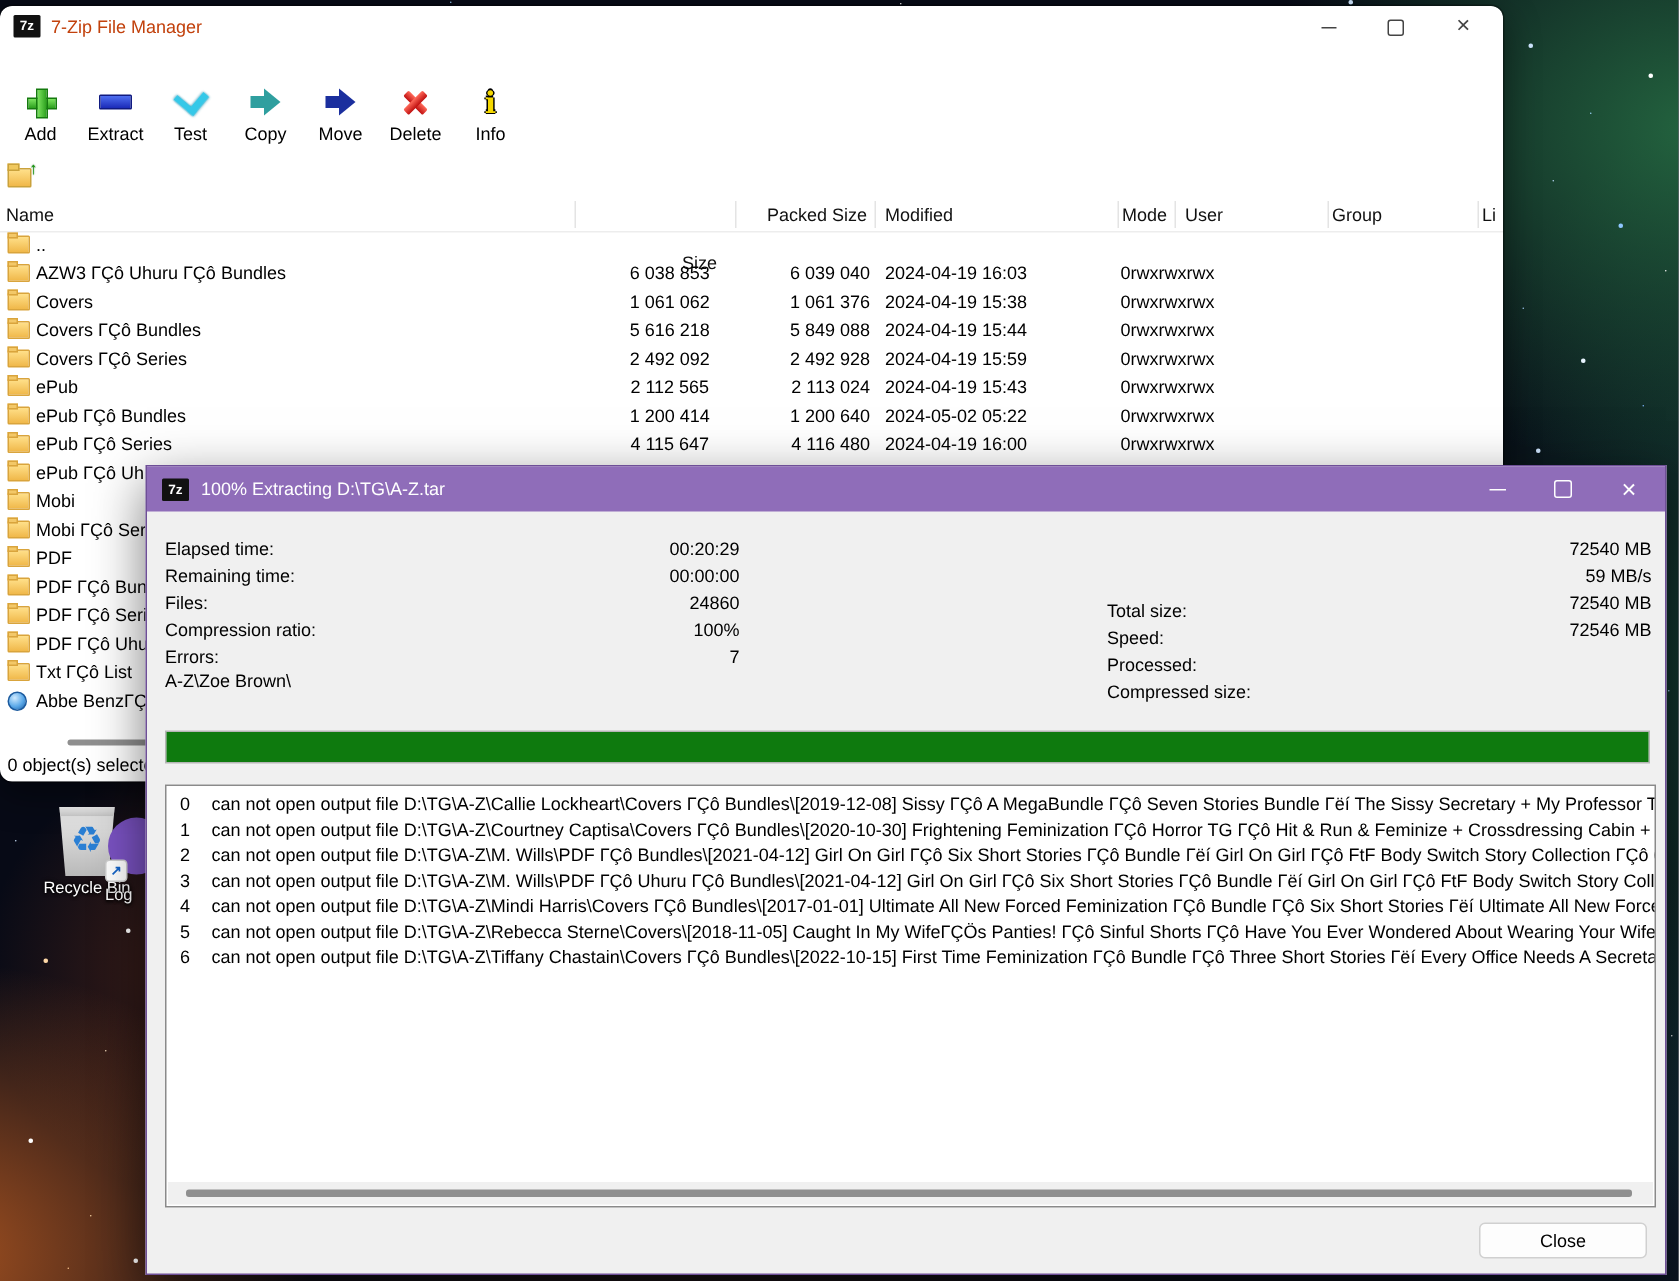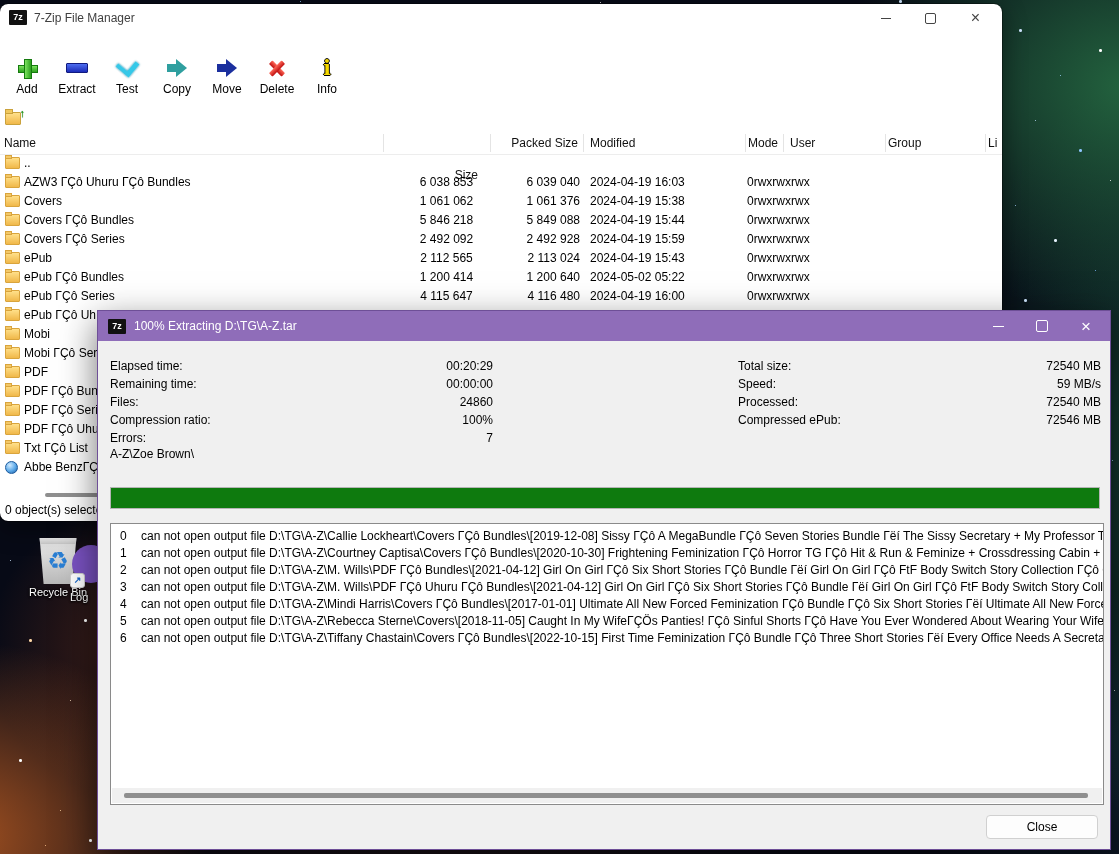--- a/index.html
+++ b/index.html
@@ -41,21 +41,21 @@
     background:linear-gradient(180deg,#f8f8f8,#cccccc);}
   .log-circle{width:38px;height:38px;border-radius:50%;background:#7a52c2;position:absolute;left:12px;top:6px;}
   .log-badge{position:absolute;left:10px;top:34px;width:13px;height:13px;background:#fff;
     border-radius:3px;border:1px solid #cfcfcf;color:#1464c8;font-size:9px;line-height:13px;font-weight:bold;}
   
   .win{position:absolute;left:0;top:4px;width:1002px;height:517px;background:#fff;
     border-radius:8px;box-shadow:0 8px 24px rgba(0,0,0,.45);z-index:2;outline:1px solid rgba(0,0,0,.35);}
   .tb{position:absolute;left:0;top:0;right:0;height:28px;}
   .ic7z{position:absolute;left:9px;top:6px;width:18px;height:15px;background:#111;color:#fff;
     font-weight:bold;font-size:9px;line-height:15px;text-align:center;letter-spacing:0;border-radius:1px;}
-  .wtitle{position:absolute;left:34px;top:7px;color:#404040;}
+  .wtitle{position:absolute;left:34px;top:7px;color:#c2410c;}
   .caps{position:absolute;right:4px;top:0;display:flex;}
   .cap{width:45px;height:28px;display:flex;align-items:center;justify-content:center;color:#444;}
   .g-min::before{content:"";width:10px;height:1px;background:#444;display:block;}
   .g-max::before{content:"";width:9px;height:9px;border:1px solid #444;border-radius:2px;display:block;}
   .g-close::before{content:"\00d7";font-size:16px;line-height:1;}
   .menubar{position:absolute;left:0;top:28px;height:21px;display:flex;align-items:center;padding-left:8px;gap:0;}
   .mi{padding:2px 9px;}
   .toolbar{position:absolute;left:0;top:49px;height:52px;right:0;display:flex;align-items:flex-start;padding-left:2px;}
   .tbtn{min-width:40px;padding:2px 5px 0 5px;text-align:center;}
   .tico{height:26px;display:flex;align-items:center;justify-content:center;}
@@ -125,21 +125,21 @@
   .dtb{position:absolute;left:0;top:0;right:0;height:30px;background:#8f6db9;}
   .dtb .ic7z{left:10px;top:8px;}
   .dtitle{position:absolute;left:36px;top:8px;color:#fff;}
   .dcaps{position:absolute;right:2px;top:0;display:flex;}
   .dcap{width:44px;height:30px;display:flex;align-items:center;justify-content:center;color:#fff;}
   .dg-min::before{content:"";width:11px;height:1px;background:#fff;display:block;}
   .dg-max::before{content:"";width:10px;height:10px;border:1px solid #fff;border-radius:2px;display:block;}
   .dg-close::before{content:"\00d7";font-size:17px;line-height:1;}
   .dl{position:absolute;left:12px;}
   .dv{position:absolute;left:200px;width:195px;text-align:right;}
-  .drl{position:absolute;left:640px;}
+  .drl{position:absolute;left:640px;margin-top:41px;}
   .drv{position:absolute;left:800px;width:203px;text-align:right;}
   .pathline{position:absolute;left:12px;white-space:nowrap;max-width:990px;overflow:hidden;}
   .pbar{position:absolute;left:12px;top:176px;width:990px;height:22px;border:1px solid #b5b5b5;background:#e6e6e6;box-sizing:border-box;}
   .pfill{height:100%;width:100%;background:#0e7a0e;}
   .errbox{position:absolute;left:12px;top:212px;width:994px;height:282px;background:#fff;
     border:1px solid #8a8a8a;box-sizing:border-box;overflow:hidden;}
   .erow{position:relative;height:17px;white-space:nowrap;}
   .eno{position:absolute;left:9px;top:2px;}
   .etxt{position:absolute;left:30px;top:2px;white-space:nowrap;}
   .escroll{position:absolute;left:1px;right:1px;bottom:1px;height:15px;background:#f0f0f0;}
@@ -268,21 +268,21 @@
         <span class="fic"></span>
         <span class="c-name">Covers</span>
         <span class="c-size">1 061 062</span>
         <span class="c-packed">1 061 376</span>
         <span class="c-mod">2024-04-19 15:38</span>
         <span class="c-mode">0rwxrwxrwx</span>
       </div>
     <div class="row" style="top:57px">
         <span class="fic"></span>
         <span class="c-name">Covers ΓÇô Bundles</span>
-        <span class="c-size">5 846 218</span>
+        <span class="c-size">5 616 218</span>
         <span class="c-packed">5 849 088</span>
         <span class="c-mod">2024-04-19 15:44</span>
         <span class="c-mode">0rwxrwxrwx</span>
       </div>
     <div class="row" style="top:76px">
         <span class="fic"></span>
         <span class="c-name">Covers ΓÇô Series</span>
         <span class="c-size">2 492 092</span>
         <span class="c-packed">2 492 928</span>
         <span class="c-mod">2024-04-19 15:59</span>
@@ -376,21 +376,21 @@
   <span class="dv" style="top:102px">100%</span>
   <span class="dl" style="top:120px">Errors:</span>
   <span class="dv" style="top:120px">7</span>
 
   <span class="drl" style="top:48px">Total size:</span>
   <span class="drv" style="top:48px">72540 MB</span>
   <span class="drl" style="top:66px">Speed:</span>
   <span class="drv" style="top:66px">59 MB/s</span>
   <span class="drl" style="top:84px">Processed:</span>
   <span class="drv" style="top:84px">72540 MB</span>
-  <span class="drl" style="top:102px">Compressed ePub:</span>
+  <span class="drl" style="top:102px">Compressed size:</span>
   <span class="drv" style="top:102px">72546 MB</span>
 
   <div class="pathline" style="top:136px">A-Z\Zoe Brown\</div>
 
   <div class="pbar">
       <div class="pfill"></div>
     </div>
 
   <div class="errbox">
     <div style="height:3px"></div>

